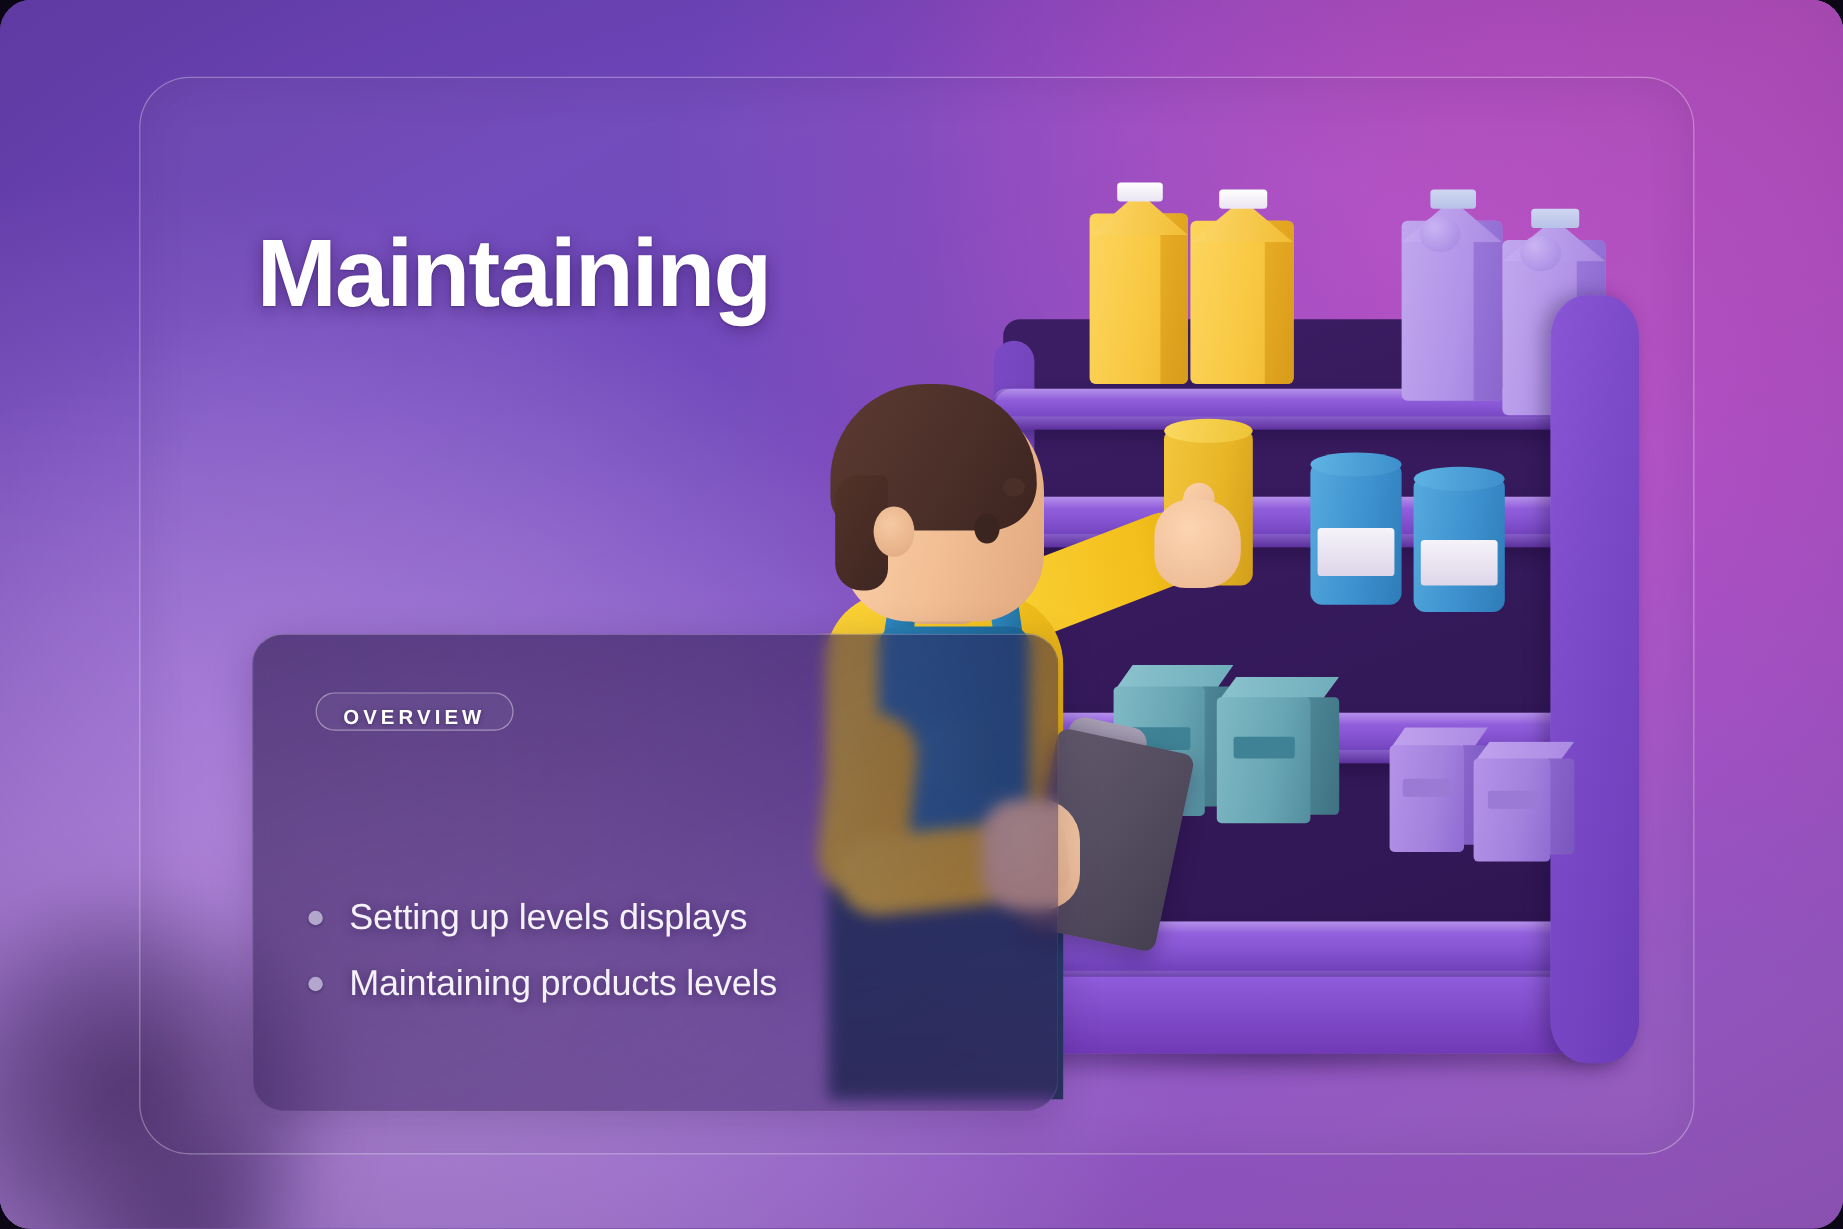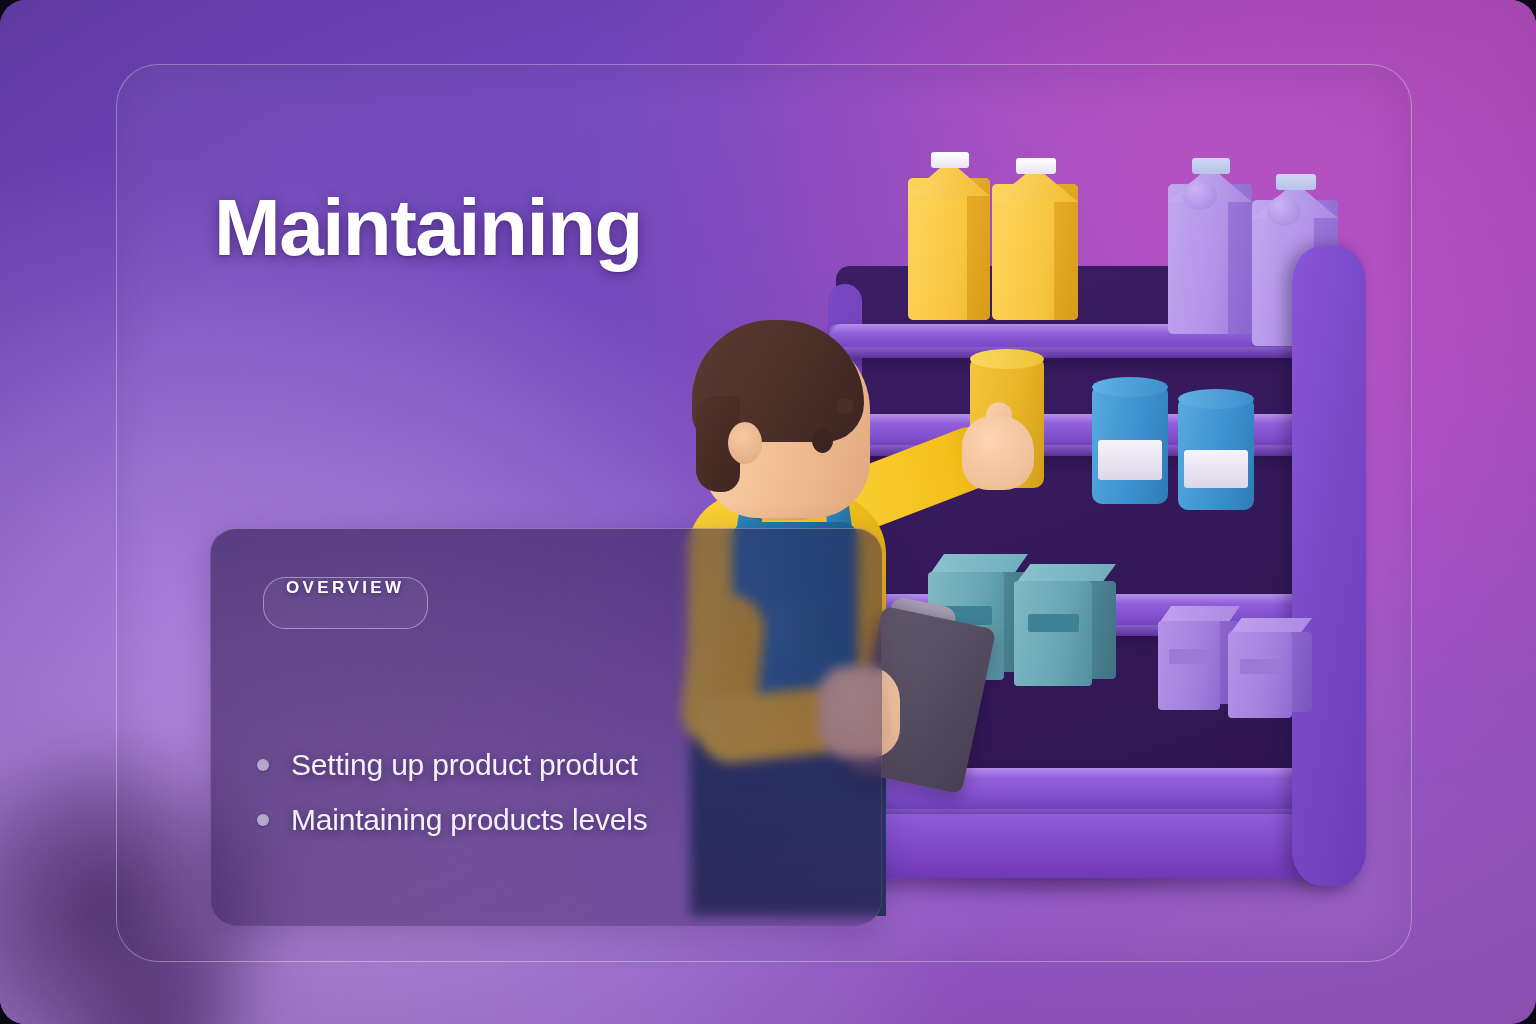--- a/index.html
+++ b/index.html
@@ -86,23 +86,23 @@
     border-top-color:rgba(255,255,255,.26);
     backdrop-filter:blur(6px);
     box-shadow:0 8px 34px rgba(26,8,52,.22);
     overflow:hidden;
   }
 
   
   #overview-badge{
     position:absolute;
     left:52px; top:48px;
-    height:52px;
+    height:32px;
     padding:0 22px;
-    display:flex; align-items:flex-start;
+    display:flex; align-items:flex-end;
     border:1.4px solid rgba(255,255,255,.40);
     border-radius:22px;
     background:rgba(255,255,255,.045);
   }
   #overview-badge span{
     font-size:17px;
     font-weight:700;
     letter-spacing:3.4px;
     color:#ffffff;
     text-shadow:0 1px 4px rgba(30,10,60,.5);
@@ -556,21 +556,21 @@
   <div id="info-panel">
 
     <div id="overview-badge">
       <span>OVERVIEW</span>
     </div>
 
 
     <ul id="resp-list">
       <li>
         <span class="dot"></span>
-        <span class="txt">Setting up product product</span>
+        <span class="txt">Setting up levels displays</span>
       </li>
       <li>
         <span class="dot"></span>
         <span class="txt">Maintaining products levels</span>
       </li>
     </ul>
   </div>
 
 </div>
 

